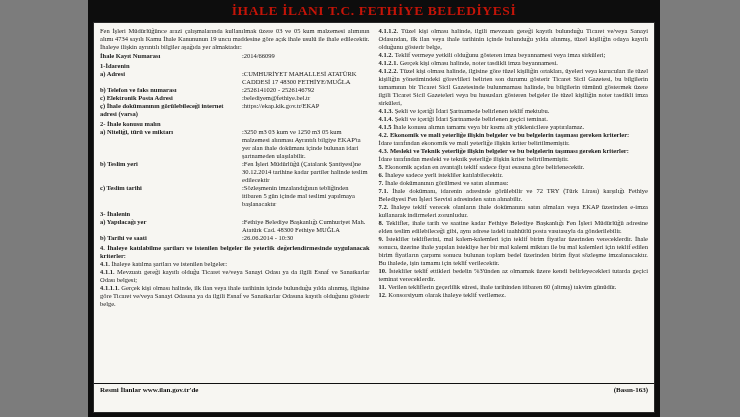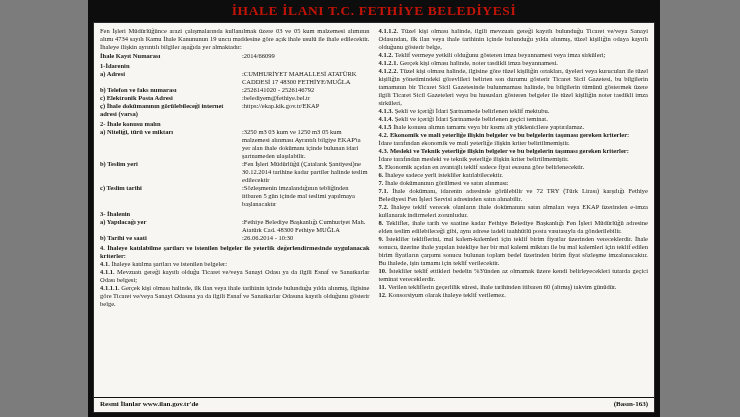--- a/index.html
+++ b/index.html
@@ -61,21 +61,21 @@
   .clause { text-align: justify; }
   .clause.bold { font-weight: bold; }
   .clause b { font-weight: bold; }
   #left-paras { margin-top: 2px; }
   .footer {
     flex: 0 0 auto;
     border-top: 1.5px solid #111;
     display: flex;
     justify-content: space-between;
     align-items: center;
-    padding: 2px 6px 4px 6px;
+    padding: 2px 6px 18px 6px;
     font-size: 7px;
     font-weight: bold;
     color: #111;
   }
 </style>
 </head>
 <body>
 
 <div class="doc">
   <div class="title-bar">

